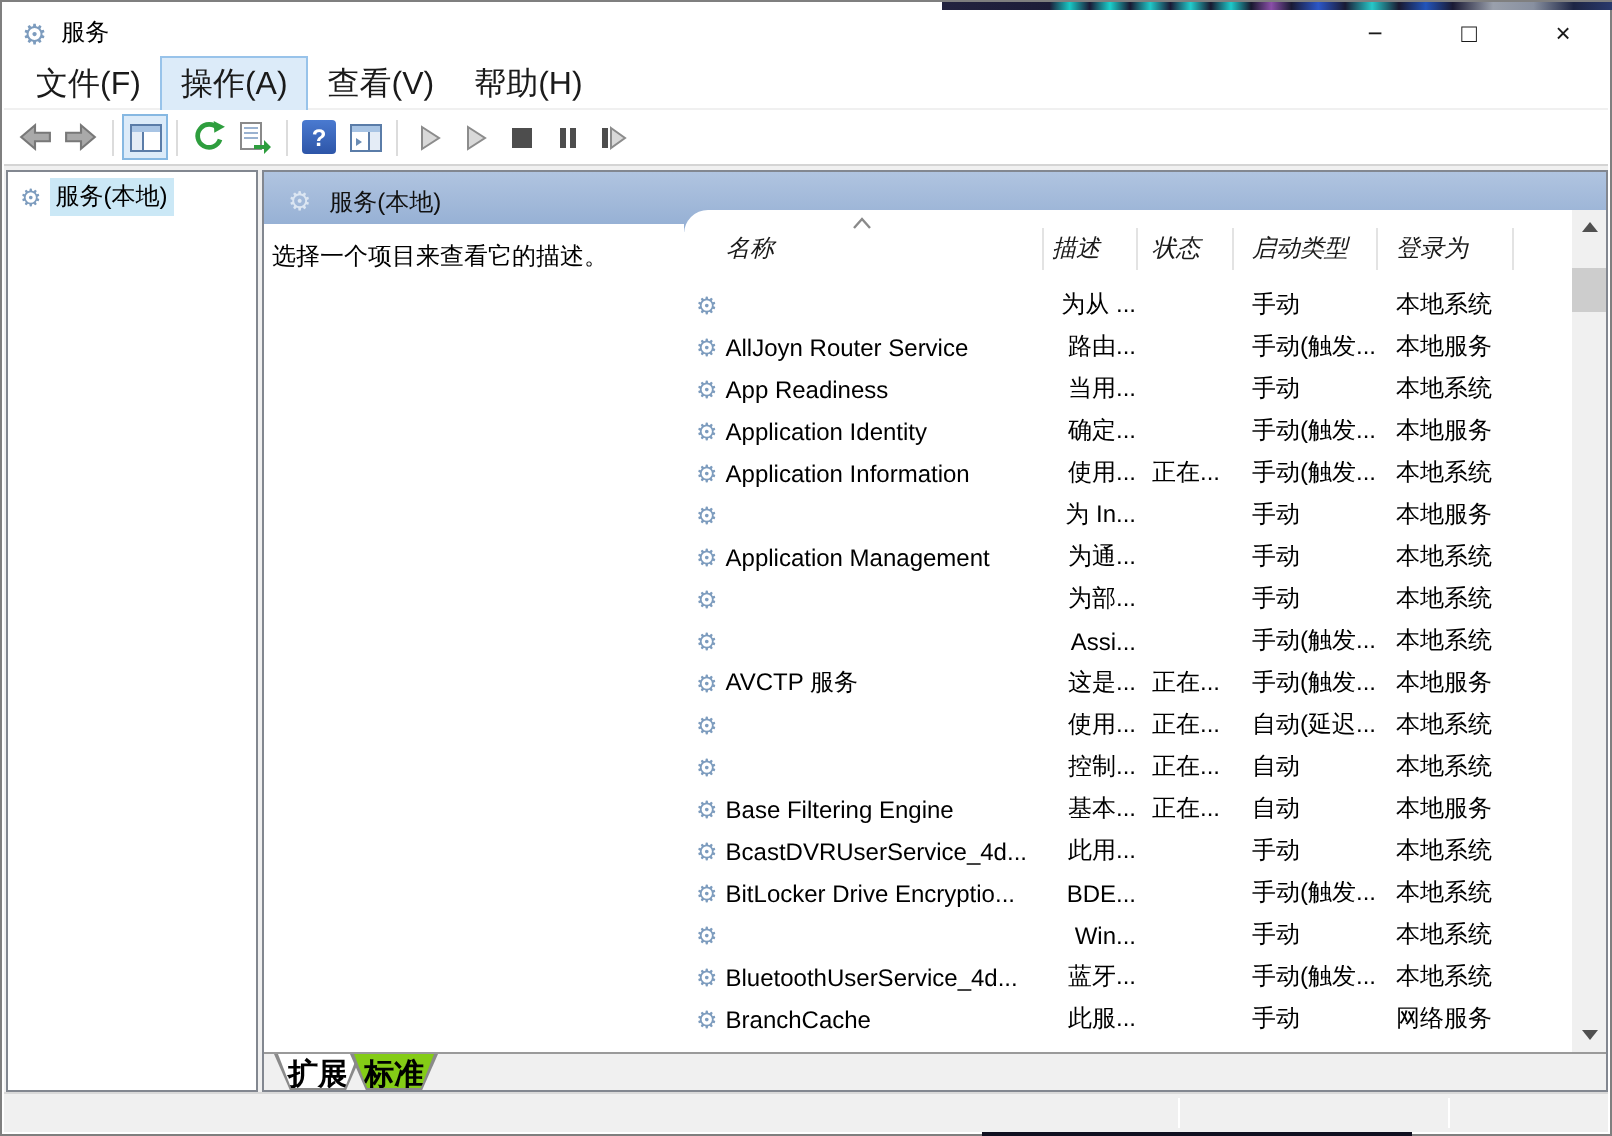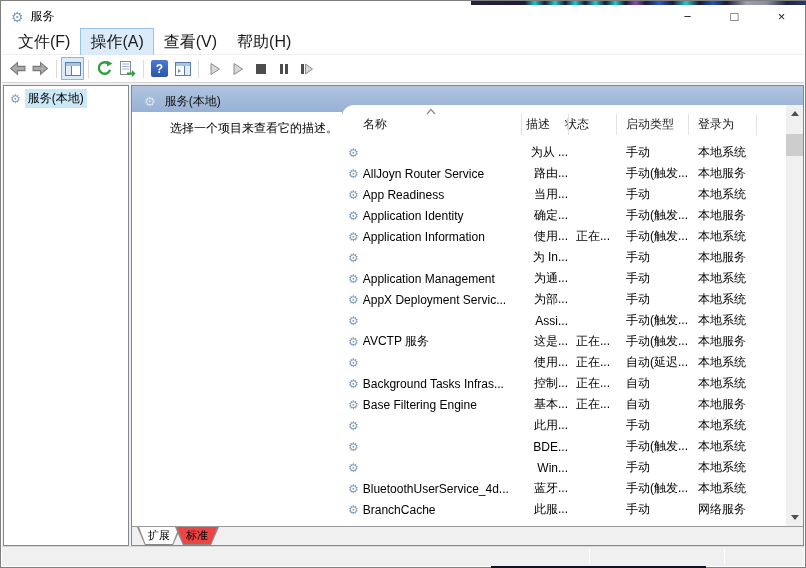--- a/index.html
+++ b/index.html
@@ -38,24 +38,24 @@
   .tree-panel { position:absolute; left:1px; top:2px; width:126px; height:461px; background:#fff; border:1px solid #828790; }
   .tree-item { display:flex; align-items:center; margin:3px 0 0 6px; }
   .tree-item .gear { font-size:12px; color:#7d9cbe; margin-right:4px; }
   .tree-item .lbl { font-size:12px; background:#cbe8f6; padding:1px 3px; }
 
   .main-panel { position:absolute; left:129px; top:2px; right:0; height:461px; background:#fff; border:1px solid #828790; overflow:hidden; }
   .blue-header { position:absolute; left:0; top:0; right:0; height:30px; background:linear-gradient(#b0c4e0,#93aed3); display:flex; align-items:center; padding-left:12px; }
   .blue-header .gear { font-size:13px; color:#dce6f2; margin-right:9px; }
   .blue-header .txt { font-size:12px; color:#111; }
   .desc-area { position:absolute; left:0; top:26px; width:210px; bottom:19px; background:#fff; padding:8px 4px 0 4px; }
-  .desc-hint { font-size:12px; color:#000;text-align:right; }
+  .desc-hint { font-size:12px; color:#000; }
 
   .list-rect { position:absolute; left:210px; top:19px; right:0; bottom:19px; background:#fff; border-top-left-radius:12px; }
-  .list-header { position:absolute; left:0; top:0; right:17px; height:37px; }
+  .list-header { position:absolute; left:0; top:0; right:17px; height:37px;font-style:italic; }
   .hcell { position:absolute; top:11px; font-size:12px; color:#1a1a1a; white-space:nowrap; }
   .hsep { position:absolute; top:9px; width:1px; height:21px; background:#e3e3e3; }
   .sort-ind { position:absolute; left:83px; top:3px; }
   .rows { position:absolute; left:0; top:37px; right:17px; bottom:0; overflow:hidden; }
   .row { height:21px; display:flex; align-items:center; font-size:12px; color:#000; white-space:nowrap; }
   .c-name { width:179px; display:flex; align-items:center; padding-left:6px; overflow:hidden; }
   .c-name .gear { font-size:12px; color:#7d9cbe; margin-right:4px; flex:none; }
   .c-desc { width:47px; padding-left:5px; overflow:hidden;text-align:right; }
   .c-status { width:48px; padding-left:8px; overflow:hidden; }
   .c-startup { width:72px; padding-left:10px; overflow:hidden; }
@@ -65,22 +65,22 @@
   .vscroll { position:absolute; right:0; top:0; width:17px; bottom:0; background:#f0f0f0; }
   .sb-btn { position:absolute; left:0; width:17px; height:17px; display:flex; align-items:center; justify-content:center; }
   .sb-up { top:0; } .sb-down { bottom:0; }
   .tri-up { width:0; height:0; border-left:4px solid transparent; border-right:4px solid transparent; border-bottom:5px solid #505050; }
   .tri-down { width:0; height:0; border-left:4px solid transparent; border-right:4px solid transparent; border-top:5px solid #505050; }
   .sb-thumb { position:absolute; left:0; top:29px; width:17px; height:22px; background:#cdcdcd; }
 
   
   .tabs-row { position:absolute; left:0; right:0; bottom:0; height:19px; background:#f0f0f0; border-top:1px solid #9a9a9a; display:flex; padding-left:5px; }
   .tab { position:relative; width:44px; height:18px; margin-right:-6px; clip-path:polygon(0 0,100% 0,82% 100%,18% 100%); background:#8a8a8a; }
-  .tab .inner { position:absolute; inset:0 1px 1px 1px; clip-path:polygon(1px 0,calc(100% - 1px) 0,82% 100%,18% 100%); background:#fff; display:flex; align-items:flex-start; justify-content:center; font-size:11px; padding-top:1px; }
-  .tab.t2 .inner { background:#ef4444; }
+  .tab .inner { position:absolute; inset:0 1px 1px 1px; clip-path:polygon(1px 0,calc(100% - 1px) 0,82% 100%,18% 100%); background:#fff; display:flex; align-items:flex-start; justify-content:center; font-size:15px; padding-top:1px;font-weight:bold; }
+  .tab.t2 .inner { background:#84cc16; }
 
   
   .status-bar { position:absolute; left:1px; right:1px; bottom:1px; height:20px; background:#f0f0f0; border-top:1px solid #d9d9d9; }
   .st-sep { position:absolute; top:2px; bottom:2px; width:1px; background:#cfcfcf; border-right:1px solid #fff; }
 </style>
 </head>
 <body>
 
 <div id="window">
 
@@ -199,21 +199,21 @@
         <div class="desc-hint">选择一个项目来查看它的描述。</div>
       </div>
 
       <div class="list-rect">
         <div class="list-header">
           <div class="hcell" style="left:21px">名称</div>
           <svg class="sort-ind" width="12" height="7" viewBox="0 0 12 7">
               <polyline points="2,6 6,1.5 10,6" fill="none" stroke="#8a8a8a" stroke-width="1.2"></polyline>
             </svg>
           <div class="hcell" style="left:184px">描述</div>
-          <div class="hcell" style="left:223px">状态</div>
+          <div class="hcell" style="left:234px">状态</div>
           <div class="hcell" style="left:284px">启动类型</div>
           <div class="hcell" style="left:356px">登录为</div>
           <div class="hsep" style="left:179px"></div>
           <div class="hsep" style="left:226px"></div>
           <div class="hsep" style="left:274px"></div>
           <div class="hsep" style="left:346px"></div>
           <div class="hsep" style="left:414px"></div>
         </div>
 
         <div class="rows">
@@ -281,21 +281,20 @@
                 <div class="">Application Management</div>
               </div>
               <div class="c-desc">为通...</div>
               <div class="c-status"></div>
               <div class="c-startup">手动</div>
               <div class="c-logon">本地系统</div>
             </div>
             <div class="row">
               <div class="c-name">
                 <div class="gear">⚙</div>
-                <div class="">AppX Deployment Servic...</div>
               </div>
               <div class="c-desc">为部...</div>
               <div class="c-status"></div>
               <div class="c-startup">手动</div>
               <div class="c-logon">本地系统</div>
             </div>
             <div class="row">
               <div class="c-name">
                 <div class="gear">⚙</div>
               </div>
@@ -319,49 +318,50 @@
                 <div class="gear">⚙</div>
               </div>
               <div class="c-desc">使用...</div>
               <div class="c-status">正在...</div>
               <div class="c-startup">自动(延迟...</div>
               <div class="c-logon">本地系统</div>
             </div>
             <div class="row">
               <div class="c-name">
                 <div class="gear">⚙</div>
-                <div class="">Background Tasks Infras...</div>
               </div>
               <div class="c-desc">控制...</div>
               <div class="c-status">正在...</div>
               <div class="c-startup">自动</div>
               <div class="c-logon">本地系统</div>
             </div>
             <div class="row">
               <div class="c-name">
                 <div class="gear">⚙</div>
                 <div class="">Base Filtering Engine</div>
               </div>
               <div class="c-desc">基本...</div>
               <div class="c-status">正在...</div>
               <div class="c-startup">自动</div>
               <div class="c-logon">本地服务</div>
             </div>
             <div class="row">
               <div class="c-name">
                 <div class="gear">⚙</div>
+                <div class="">BcastDVRUserService_4d...</div>
               </div>
               <div class="c-desc">此用...</div>
               <div class="c-status"></div>
               <div class="c-startup">手动</div>
               <div class="c-logon">本地系统</div>
             </div>
             <div class="row">
               <div class="c-name">
                 <div class="gear">⚙</div>
+                <div class="">BitLocker Drive Encryptio...</div>
               </div>
               <div class="c-desc">BDE...</div>
               <div class="c-status"></div>
               <div class="c-startup">手动(触发...</div>
               <div class="c-logon">本地系统</div>
             </div>
             <div class="row">
               <div class="c-name">
                 <div class="gear">⚙</div>
               </div>

